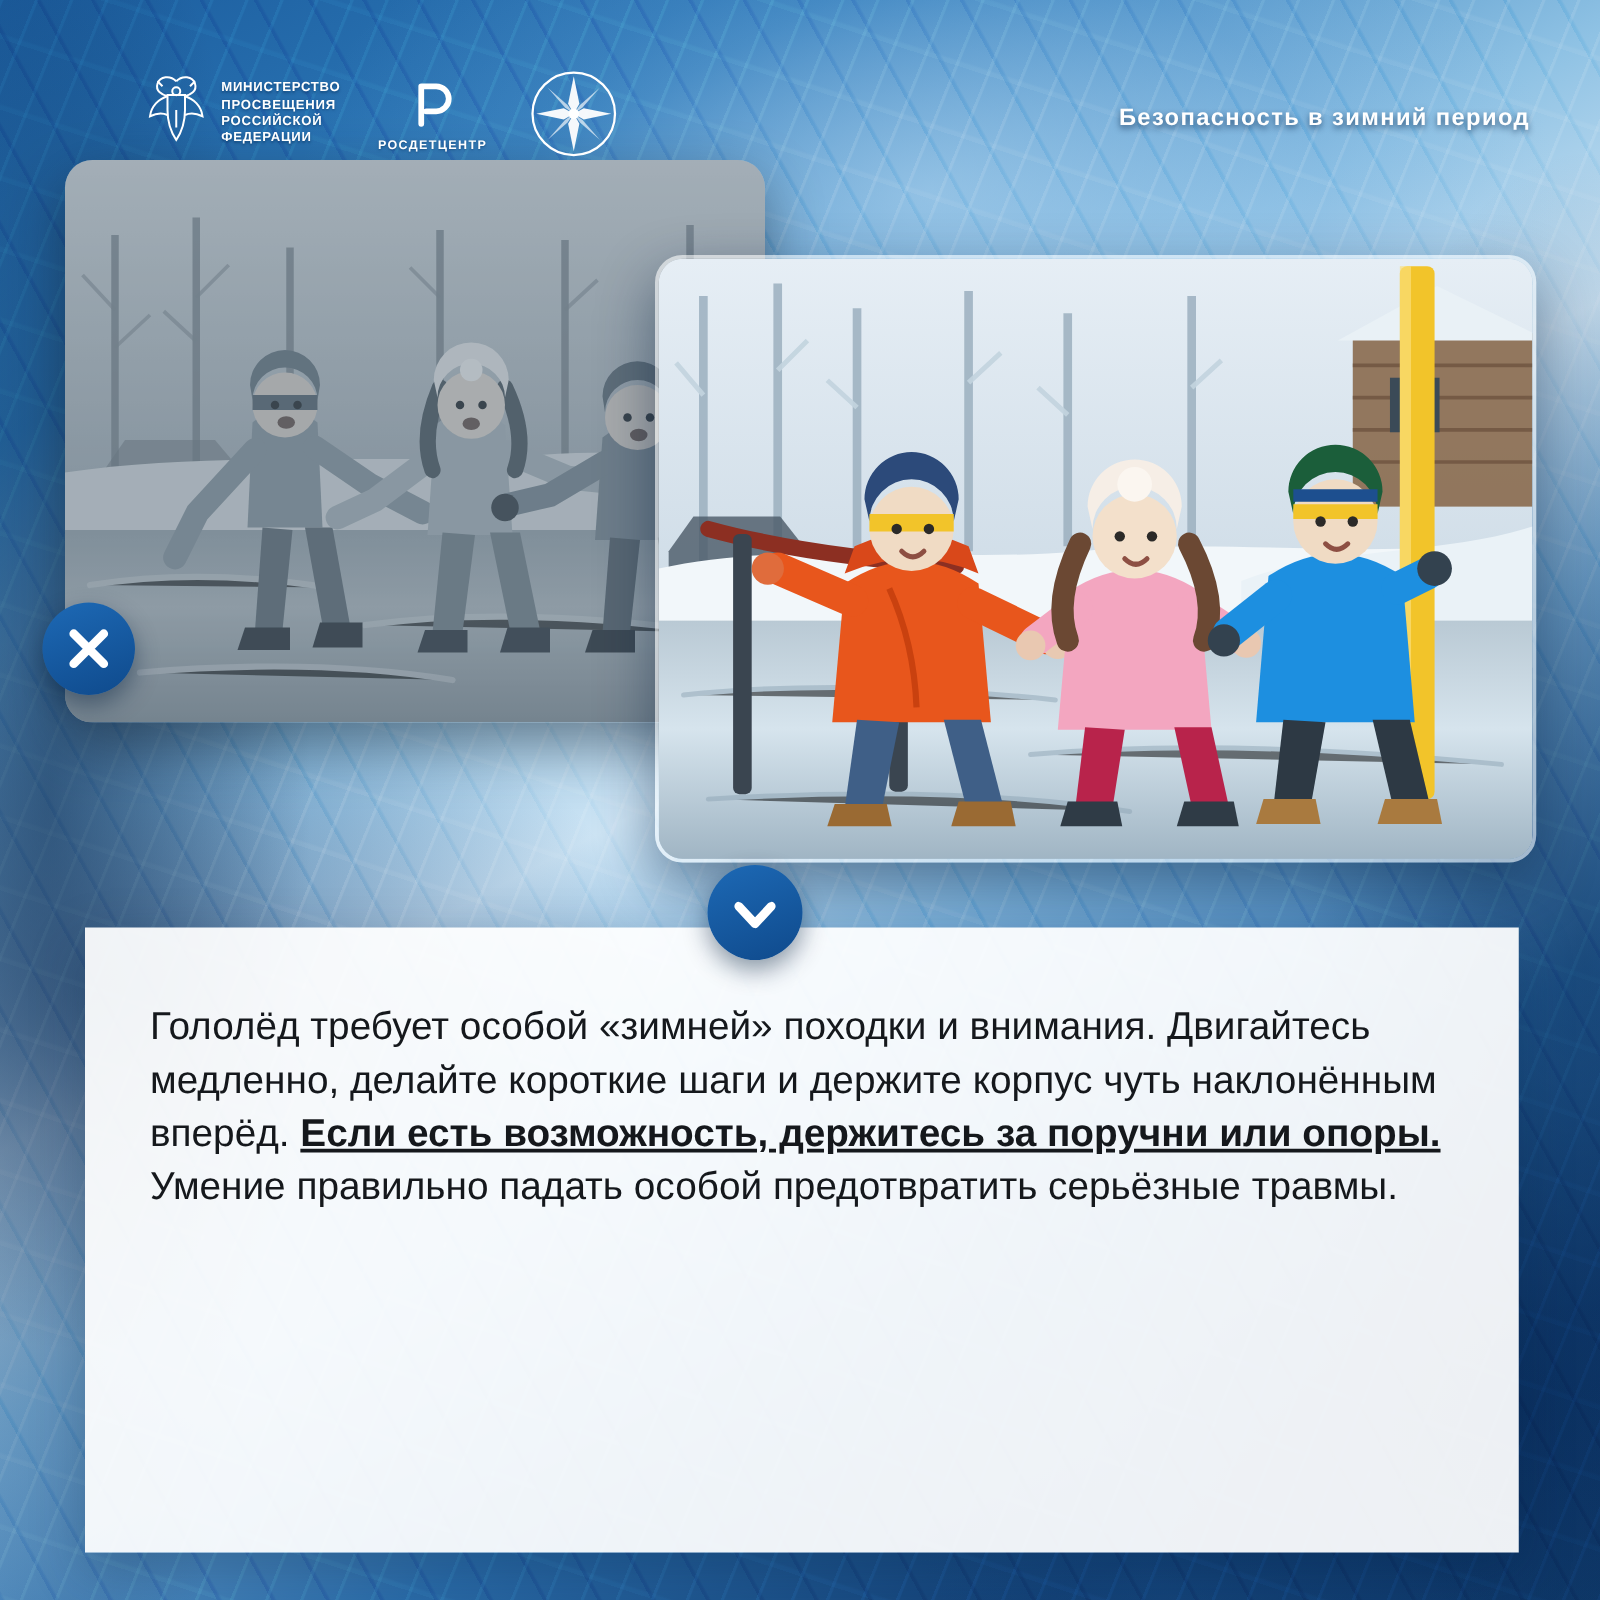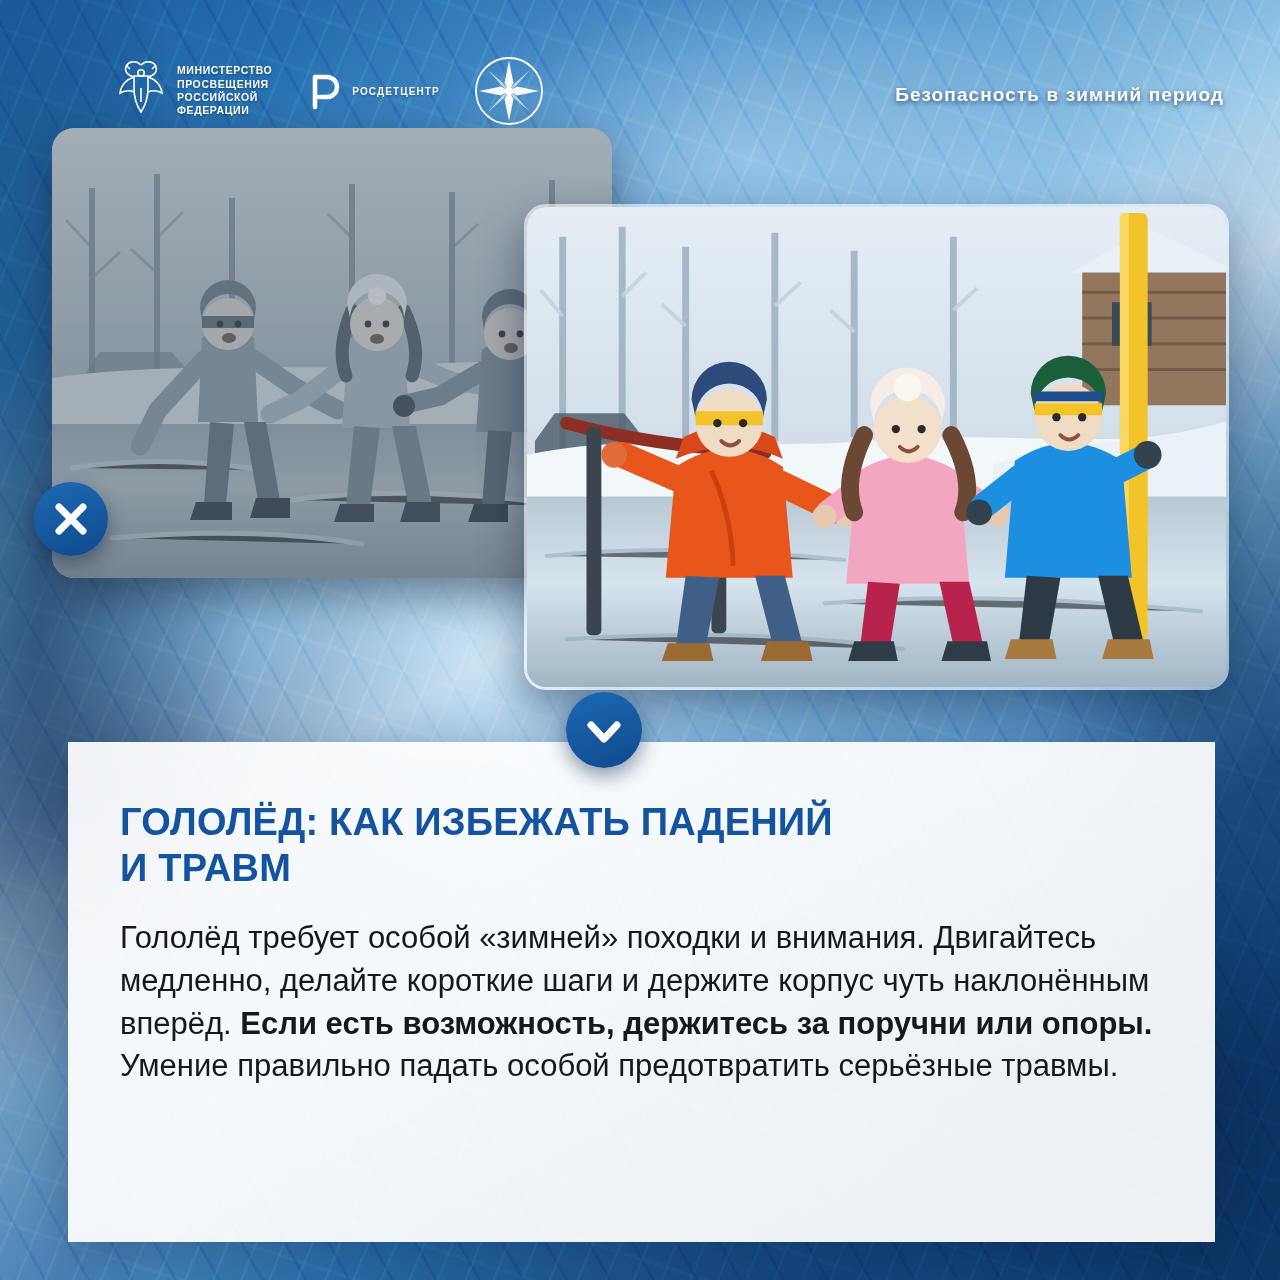--- a/index.html
+++ b/index.html
@@ -53,21 +53,21 @@
     color: #ffffff;
     font-size: 10.5px;
     font-weight: 700;
     line-height: 1.28;
     letter-spacing: 0.6px;
     text-transform: uppercase;
     white-space: pre-line;
     text-shadow: 0 1px 2px rgba(0,40,80,0.5);
   }
 
-  .logo-rdc { display: flex; flex-direction: row; align-items: center; gap: 6px; }
+  .logo-rdc { display: flex; flex-direction: column; align-items: center; gap: 6px; }
   .rdc-mark {
     width: 44px; height: 44px;
     display: flex; align-items: center; justify-content: center;
   }
   .rdc-text {
     color: #ffffff; font-size: 10px; font-weight: 700; letter-spacing: 1.1px;
     text-transform: uppercase; text-shadow: 0 1px 2px rgba(0,40,80,0.5);
   }
 
   .logo-mchs { width: 78px; height: 78px; display: flex; align-items: center; justify-content: center; }
@@ -142,21 +142,21 @@
     letter-spacing: 0.2px;
     margin-bottom: 26px;
     white-space: pre-line;
   }
   .card-body {
     color: #15181c;
     font-size: 31px;
     line-height: 1.38;
     font-weight: 400;
   }
-  .card-body b { font-weight: 700; }
+  .card-body b { font-weight: 700; text-decoration: underline; }
 </style>
 </head>
 <body>
 
 <div id="poster">
 
   <div class="header">
 
     <div class="logos">
 
@@ -440,20 +440,18 @@
     </svg>
   </div>
 
   <div class="badge badge-check">
     <svg width="44" height="44" viewBox="0 0 44 44" aria-hidden="true">
       <path d="M9 17 L22 31 L35 17" stroke="#ffffff" stroke-width="7" fill="none" stroke-linecap="round" stroke-linejoin="round"></path>
     </svg>
   </div>
 
   <div class="card">
-    <div class="card-title">ГОЛОЛЁД: КАК ИЗБЕЖАТЬ ПАДЕНИЙ
-И ТРАВМ</div>
     <div class="card-body">
       <span>Гололёд требует особой «зимней» походки и внимания. Двигайтесь медленно, делайте короткие шаги и держите корпус чуть наклонённым вперёд. </span><b>Если есть возможность, держитесь за поручни или опоры.</b><span> Умение правильно падать особой предотвратить серьёзные травмы.</span>
     </div>
   </div>
 
 </div>
 
 </body></html>

